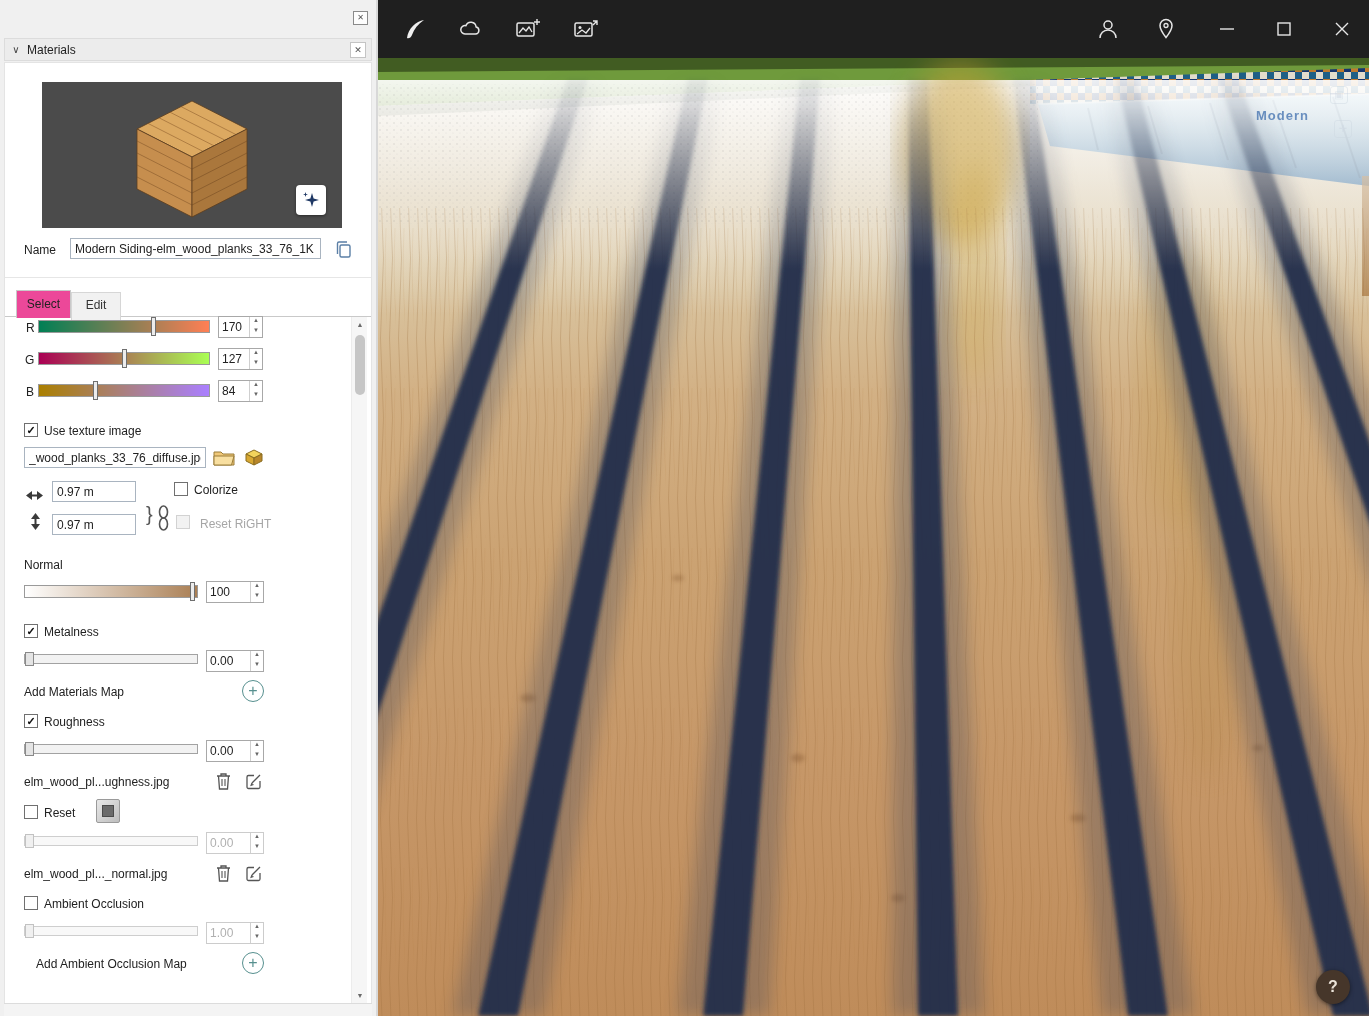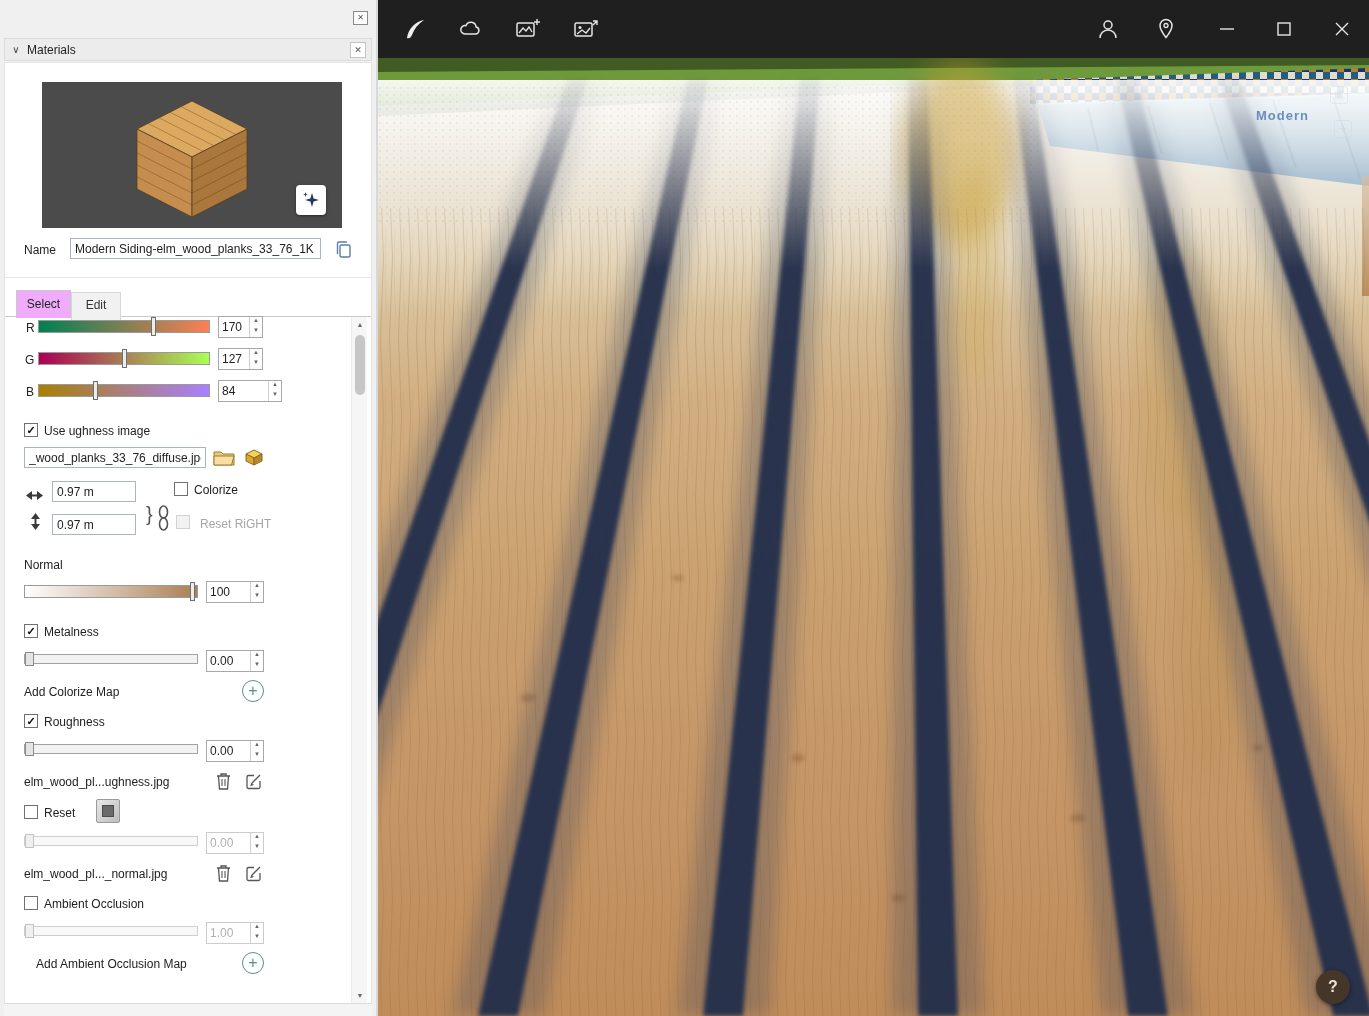--- a/index.html
+++ b/index.html
@@ -19,21 +19,21 @@
 
   .preview { position:absolute; left:42px; top:82px; width:300px; height:146px; background:#4b4b4b; }
   .spark-btn { position:absolute; left:296px; top:185px; width:30px; height:30px; background:#fff; border-radius:4px; box-shadow:0 1px 3px rgba(0,0,0,.45); display:flex; align-items:center; justify-content:center; }
 
   .lbl { position:absolute; color:#222; white-space:nowrap; }
   .lbl.dis { color:#a6a6a6; }
   input.txt { position:absolute; height:21px; border:1px solid #a9b4c0; background:#fff; font:12px "Liberation Sans",sans-serif; padding:1px 4px; color:#222; }
 
   .tab { position:absolute; text-align:center; font-size:12px; }
   .tab-line { position:absolute; left:5px; right:5px; top:316px; border-top:1px solid #c9c9c9; }
-  .tab.sel { left:16px; top:290px; width:55px; height:28px; line-height:26px; background:#f0abfc; border:1px solid #c9c9c9; border-bottom:none; z-index:2; }
+  .tab.sel { left:16px; top:290px; width:55px; height:28px; line-height:26px; background:#ec4899; border:1px solid #c9c9c9; border-bottom:none; z-index:2; }
   .tab.edt { left:71px; top:292px; width:50px; height:39px; line-height:24px; background:#f1f1f1; border:1px solid #d6d6d6; border-bottom:none; color:#333; }
 
   .track { position:absolute; height:13px; border:1px solid #9a9a9a; }
   .thumb { position:absolute; top:-4px; width:5px; height:19px; background:#ececec; border:1px solid #6f6f6f; }
   .track2 { position:absolute; height:10px; width:174px; background:#f2f2f2; border:1px solid #a2a2a2; }
   .thumb2 { position:absolute; top:-3px; width:9px; height:14px; background:#e4e4e4; border:1px solid #8a8a8a; }
   .track2.dis { border-color:#cecece; background:#f8f8f8; }
   .track2.dis .thumb2 { border-color:#c2c2c2; background:#f0f0f0; }
 
   .numbox { position:absolute; height:22px; border:1px solid #a8a8a8; background:#fff; display:flex; }
@@ -148,30 +148,30 @@
     <span class="spin">
         <i class="up"></i>
         <i class="dn"></i>
       </span>
   </div>
 
   <span class="lbl" style="left:26px; top:385px;">B</span>
   <div class="track" style="left:38px; top:384px; width:172px; background:linear-gradient(to right, rgb(170,127,0), rgb(170,127,255));">
     <div class="thumb" style="left:54px;"></div>
   </div>
-  <div class="numbox" style="left:218px; top:380px; width:64px;">
+  <div class="numbox" style="left:218px; top:380px; width:45px;">
     <input value="84" style="">
     <span class="spin">
         <i class="up"></i>
         <i class="dn"></i>
       </span>
   </div>
 
   <span class="cb checked" style="left:24px; top:423px;"></span>
-  <span class="lbl" style="left:44px; top:424px;">Use ughness image</span>
+  <span class="lbl" style="left:44px; top:424px;">Use texture image</span>
 
   <input class="txt" style="left: 24px; top: 447px; width: 182px;" value="_wood_planks_33_76_diffuse.jpg">
   <svg class="abs" style="left:213px; top:449px;" width="22" height="18" viewBox="0 0 22 18">
     <path d="M1,3 h7 l2,2 h11 v11 h-20 z" fill="#f0c879" stroke="#9a7c38" stroke-width="1"></path>
     <path d="M1,7 h20 l-2.5,9 h-17.5 z" fill="#f8dfa0" stroke="#9a7c38" stroke-width="1"></path>
   </svg>
   <svg class="abs" style="left:244px; top:447px;" width="20" height="20" viewBox="0 0 20 20">
     <polygon points="2,7 10,3 18,7 10,11" fill="#f2d35c" stroke="#8a6d20" stroke-width="1"></polygon>
     <polygon points="2,7 10,11 10,18 2,14" fill="#d8a832" stroke="#8a6d20" stroke-width="1"></polygon>
     <polygon points="10,11 18,7 18,14 10,18" fill="#b8862a" stroke="#8a6d20" stroke-width="1"></polygon>
@@ -217,21 +217,21 @@
   <div class="track2" style="left:24px; top:654px;">
     <div class="thumb2" style="left:0px;"></div>
   </div>
   <div class="numbox" style="left:206px; top:650px; width:58px;">
     <input value="0.00" style="">
     <span class="spin">
         <i class="up"></i>
         <i class="dn"></i>
       </span>
   </div>
-  <span class="lbl" style="left:24px; top:685px;">Add Colorize Map</span>
+  <span class="lbl" style="left:24px; top:685px;">Add Materials Map</span>
   <div class="plus" style="left:242px; top:680px;"></div>
 
   <span class="cb checked" style="left:24px; top:714px;"></span>
   <span class="lbl" style="left:44px; top:715px;">Roughness</span>
   <div class="track2" style="left:24px; top:744px;">
     <div class="thumb2" style="left:0px;"></div>
   </div>
   <div class="numbox" style="left:206px; top:740px; width:58px;">
     <input value="0.00" style="">
     <span class="spin">

